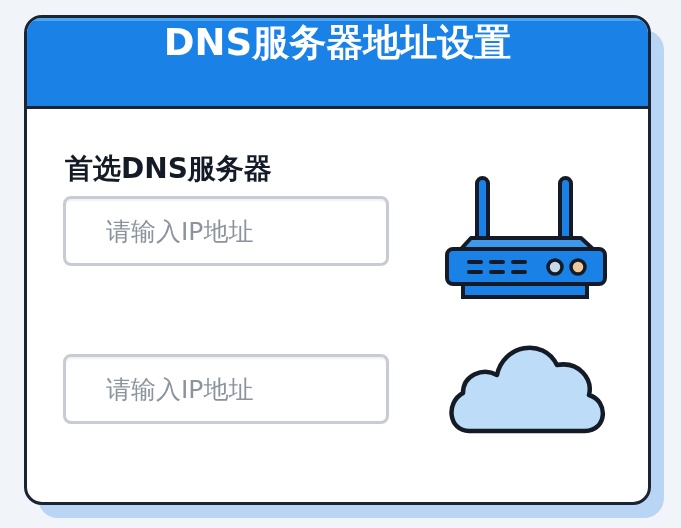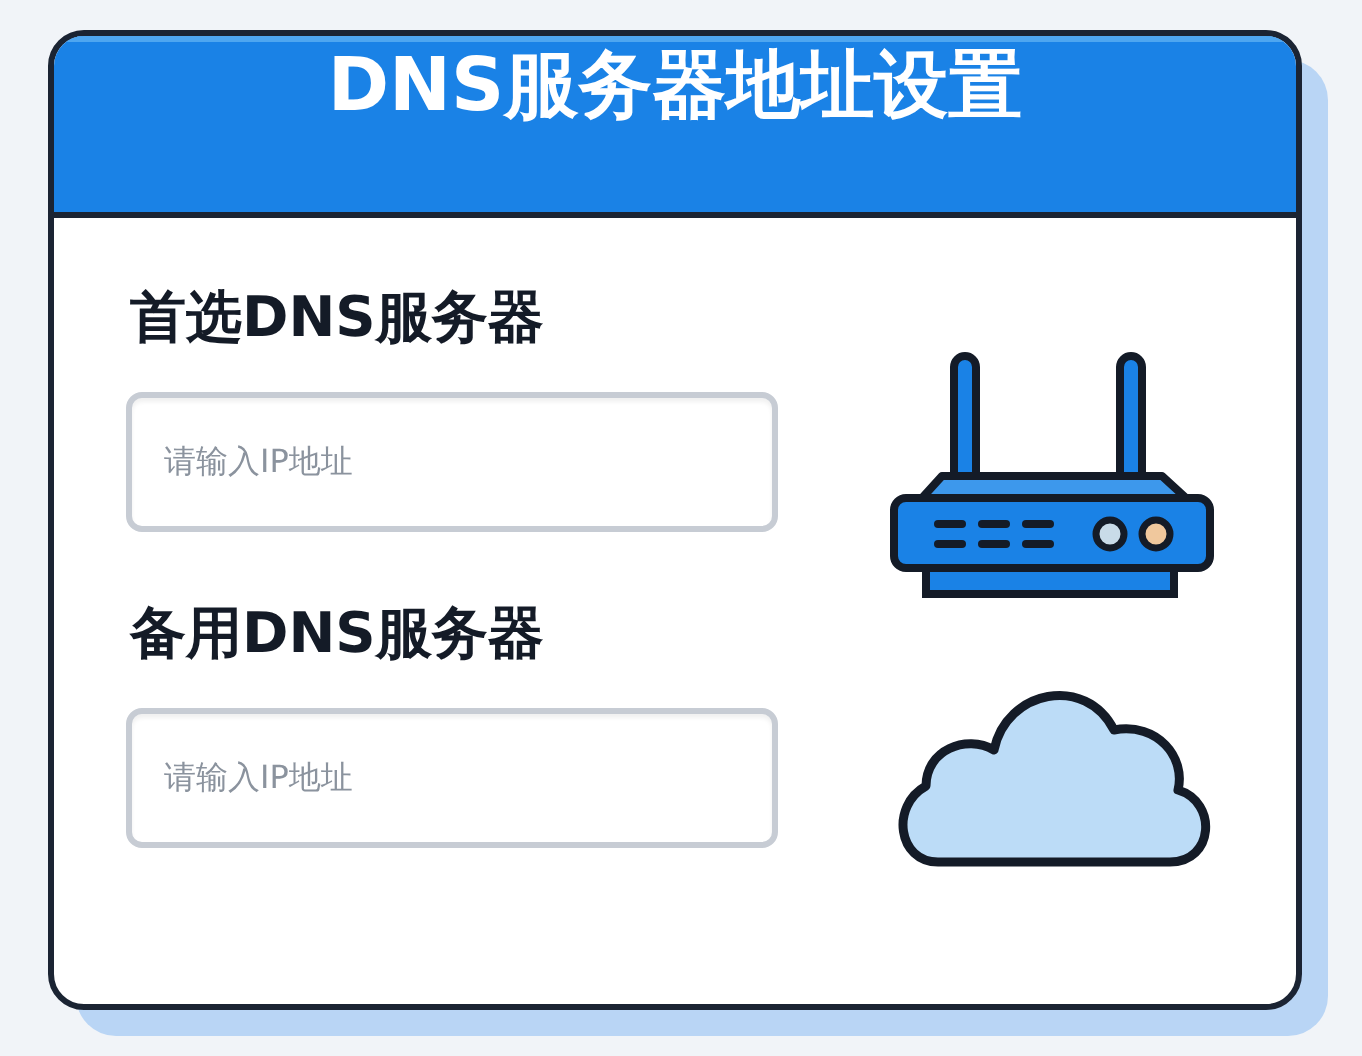--- a/index.html
+++ b/index.html
@@ -3,39 +3,38 @@
 <meta charset="utf-8">
 <style>
   html,body{margin:0;padding:0;}
   body{width:681px;height:528px;background:#f1f4f8;position:relative;overflow:hidden;font-family:"DejaVu Sans","Liberation Sans",sans-serif;}
   .shadow{position:absolute;left:38px;top:30px;width:626px;height:488px;background:#b9d5f5;border-radius:20px;}
   .card{position:absolute;left:24px;top:15px;width:621px;height:484px;background:#fff;border:3px solid #1b2433;border-radius:18px;overflow:hidden;}
   .header{height:88px;background:#1a82e6;border-bottom:3px solid #1b2433;display:flex;justify-content:center;box-shadow:inset 0 3px 0 #4ea6f0;}
   .title{color:#fff;font-size:37px;font-weight:bold;letter-spacing:0px;}
   .label{position:absolute;left:38px;font-size:28px;font-weight:bold;color:#141b27;}
   .input{position:absolute;left:36px;width:326px;height:70px;border:3px solid #c7ccd4;border-radius:8px;background:#fff;box-sizing:border-box;display:flex;align-items:center;padding-left:16px;box-shadow:inset 0 2px 2px rgba(0,0,0,0.06);}
-  .input span{color:#8b939e;font-size:16px;}
+  .input span{color:#8b939e;font-size:25px;margin-left:24px;}
   .router{position:absolute;left:414px;top:155px;}
   .cloud{position:absolute;left:414px;top:305px;}
 </style>
 </head>
 <body>
 
 <div class="shadow"></div>
 <div class="card">
   <div class="header">
     <span class="title">DNS服务器地址设置</span>
   </div>
 
-  <div class="label" style="top:122px;">首选DNS服务器</div>
+  <div class="label" style="top:132px;">首选DNS服务器</div>
   <div class="input" style="top:178px;">
     <span>请输入IP地址</span>
   </div>
 
-  <div class="label" style="top:280px;">备用DNS服务器</div>
   <div class="input" style="top:336px;">
     <span>请输入IP地址</span>
   </div>
 
   <div class="router">
     <svg width="170" height="130" viewBox="0 0 170 130">
       <rect x="36" y="5" width="11" height="68" rx="5.5" fill="#1a82e6" stroke="#141b27" stroke-width="4"></rect>
       <rect x="119" y="5" width="11" height="68" rx="5.5" fill="#1a82e6" stroke="#141b27" stroke-width="4"></rect>
       <rect x="22" y="108" width="124" height="16" fill="#1a82e6" stroke="#141b27" stroke-width="4"></rect>
       <path d="M20 76 L30 65 L140 65 L152 76 Z" fill="#3d98ec" stroke="#141b27" stroke-width="4" stroke-linejoin="round"></path>

